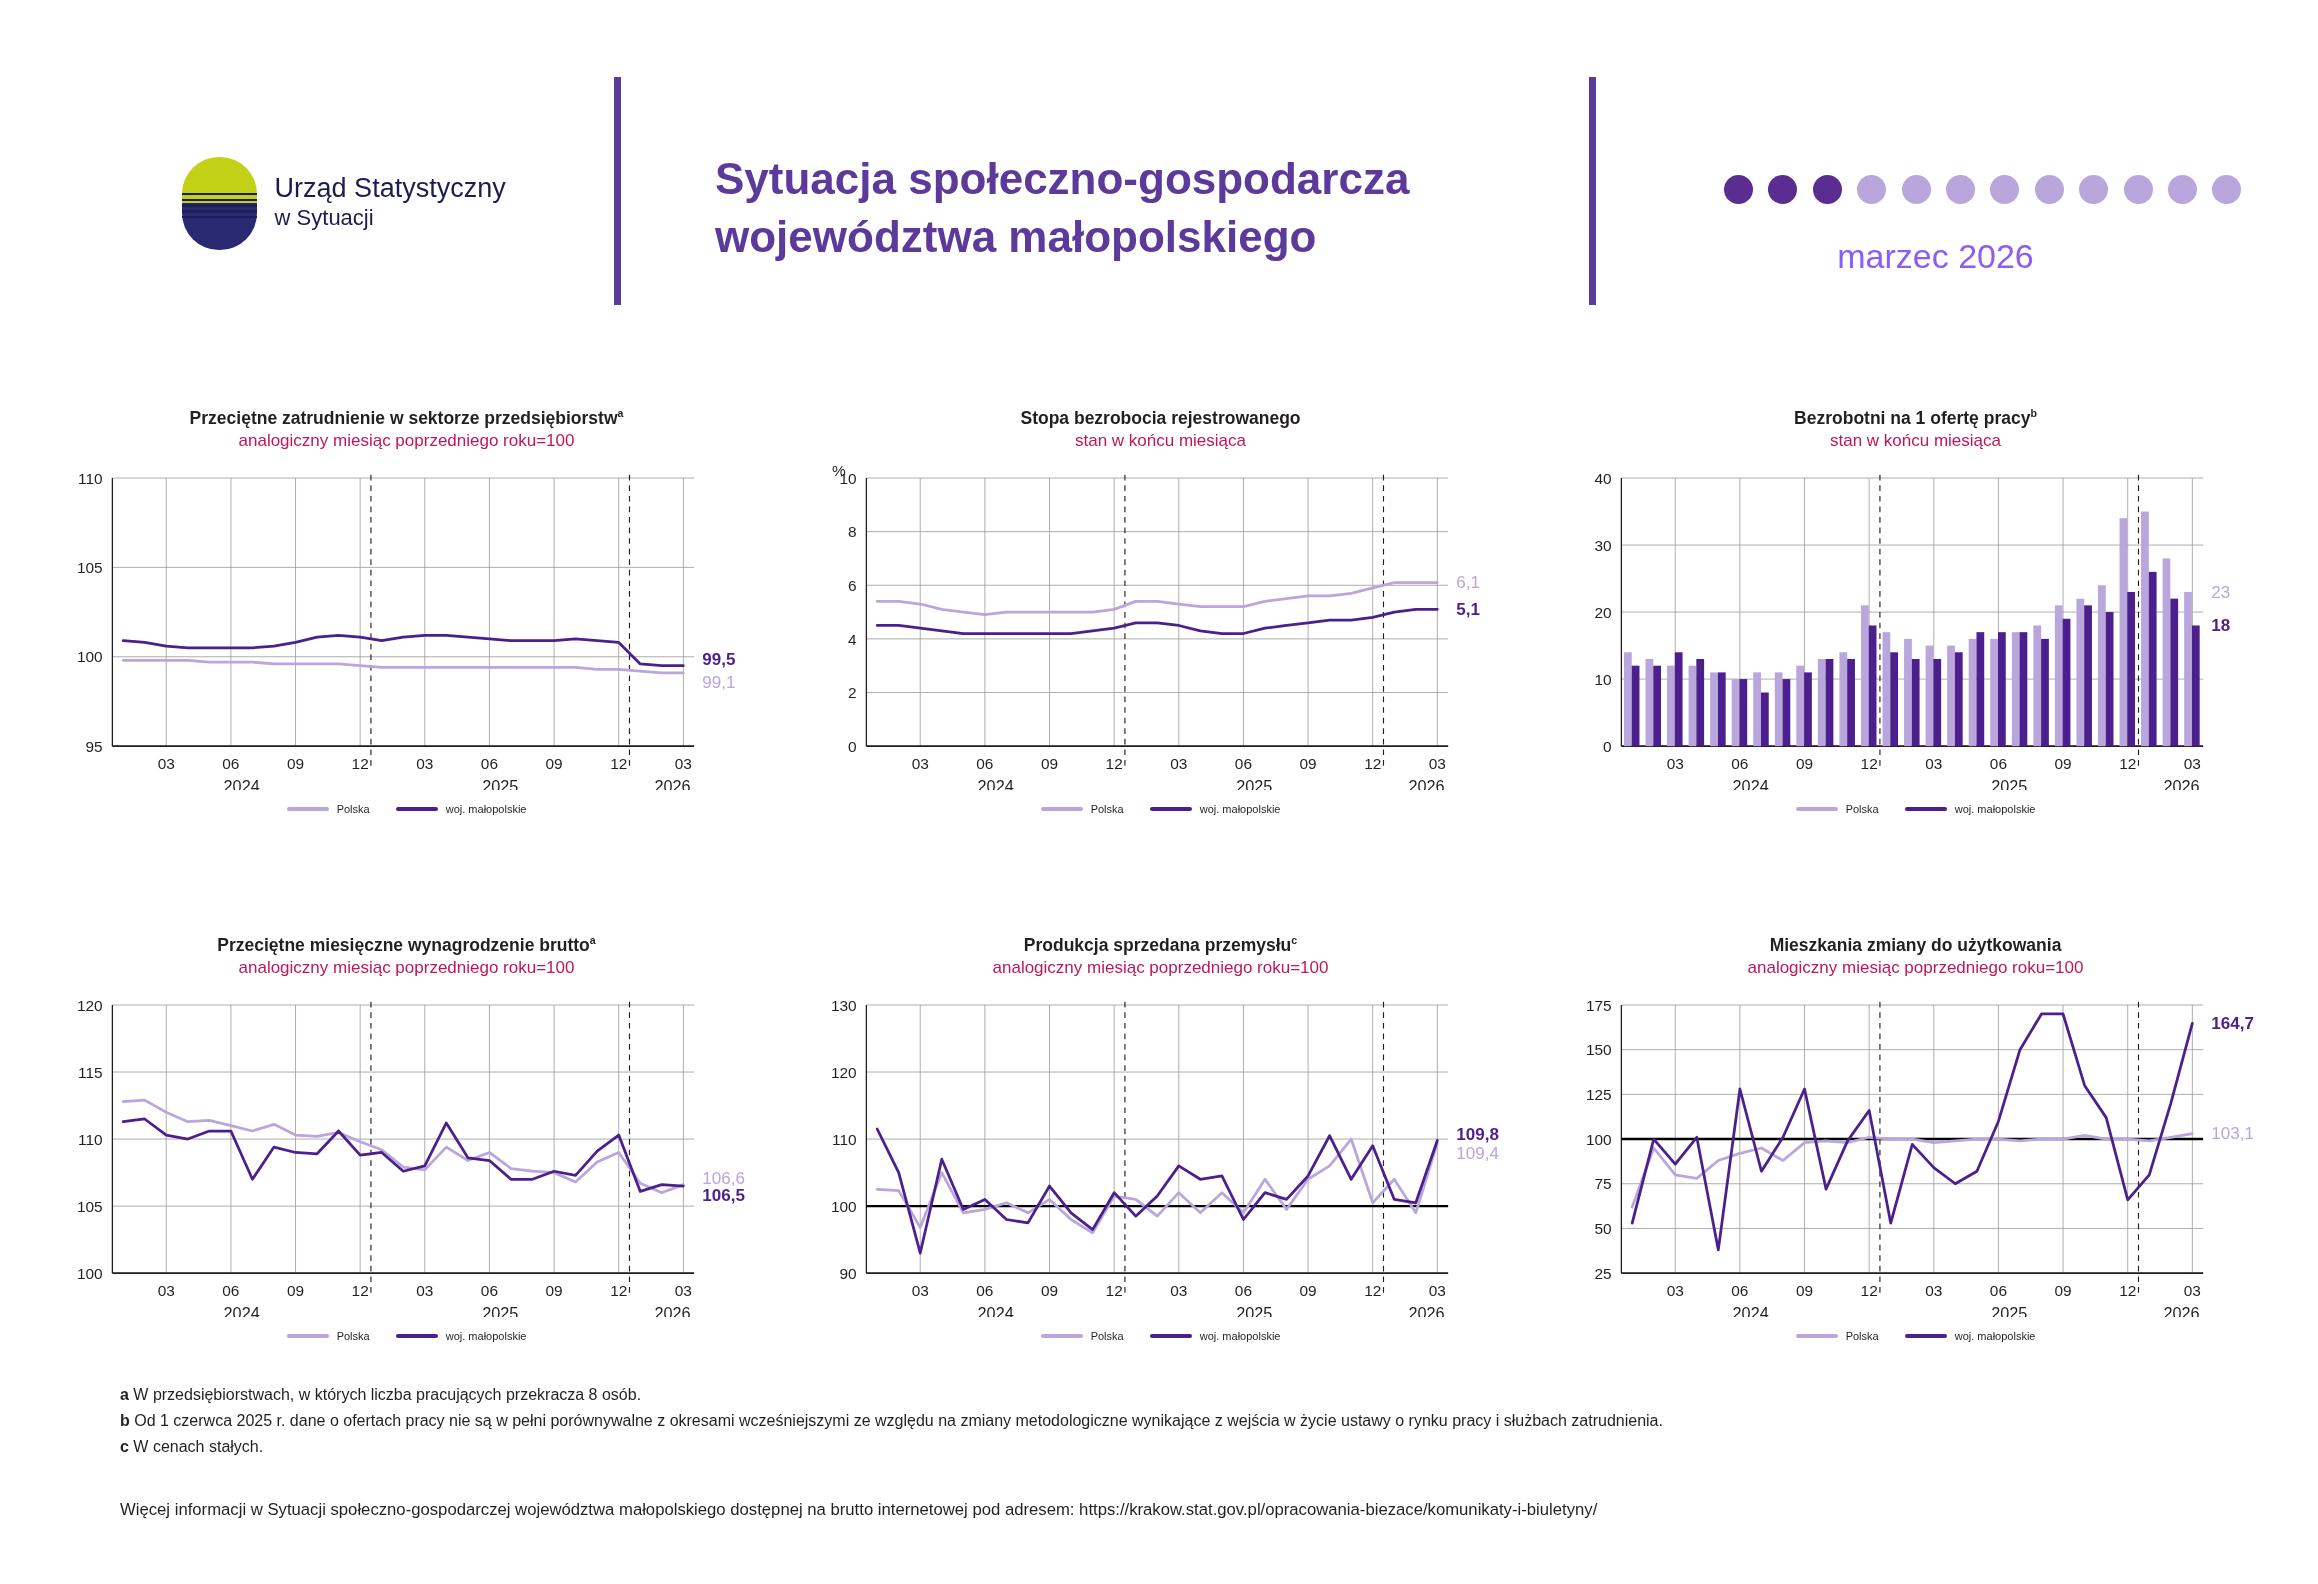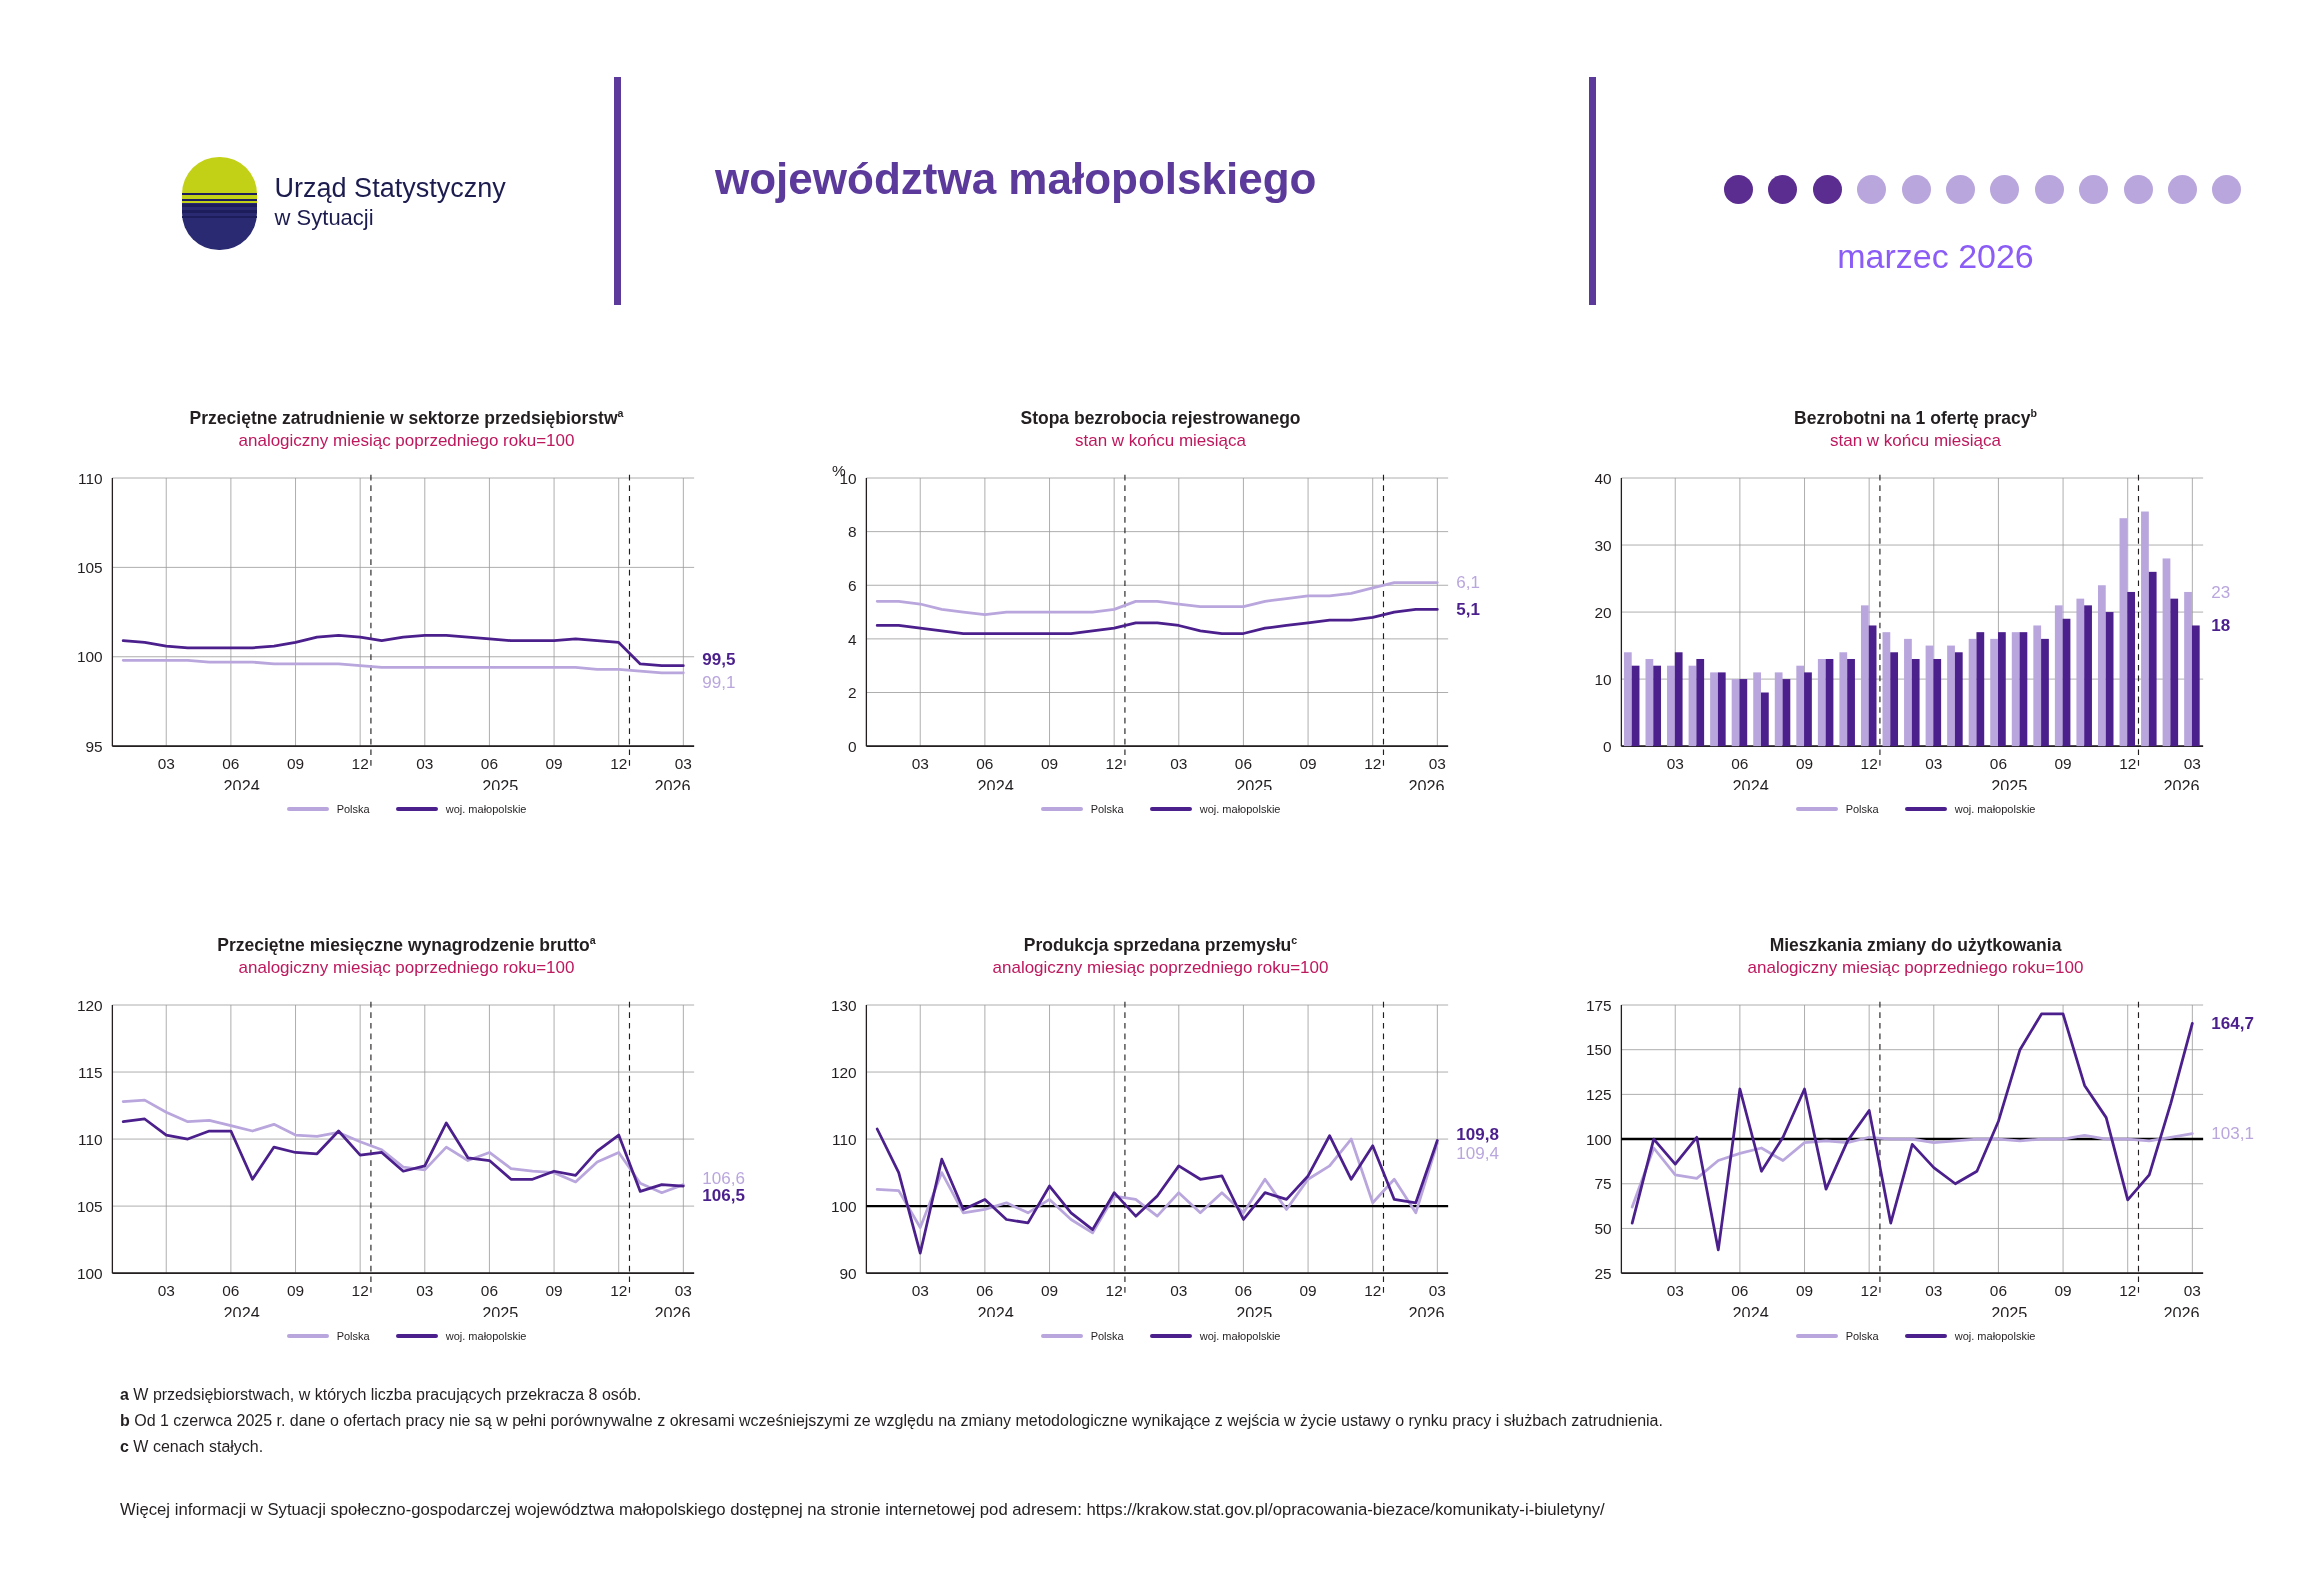--- a/index.html
+++ b/index.html
@@ -58,20 +58,21 @@
           <div class="stripes"></div>
       </div>
       <div class="logo-text">
         <div class="l1">Urząd Statystyczny</div>
         <div class="l2">w Sytuacji</div>
       </div>
     </div>
 
     <div class="title-bar"></div>
     <div class="main-title">
+      <div>Sytuacja społeczno-gospodarcza</div>
       <div>województwa małopolskiego</div>
     </div>
 
     <div class="right-bar"></div>
     <div class="dots" id="dots">
         <span class="dot on"></span>
         <span class="dot on"></span>
         <span class="dot on"></span>
         <span class="dot"></span>
         <span class="dot"></span>
@@ -491,16 +492,16 @@
           <span>woj. małopolskie</span>
         </div>
     </div>
   </div>
 
   <div class="notes" id="notes">
       <div><b>a </b><span>W przedsiębiorstwach, w których liczba pracujących przekracza 8 osób.</span></div>
       <div><b>b </b><span>Od 1 czerwca 2025 r. dane o ofertach pracy nie są w pełni porównywalne z okresami wcześniejszymi ze względu na zmiany metodologiczne wynikające z wejścia w życie ustawy o rynku pracy i służbach zatrudnienia.</span></div>
       <div><b>c </b><span>W cenach stałych.</span></div>
     </div>
-  <div class="more">Więcej informacji w Sytuacji społeczno-gospodarczej województwa małopolskiego dostępnej na stronie internetowej pod adresem: https://krakow.stat.gov.pl/opracowania-biezace/komunikaty-i-biuletyny/</div>
+  <div class="more">Więcej informacji w Sytuacji społeczno-gospodarczej województwa małopolskiego dostępnej na brutto internetowej pod adresem: https://krakow.stat.gov.pl/opracowania-biezace/komunikaty-i-biuletyny/</div>
 
 </div>
 
 
 </body></html>

